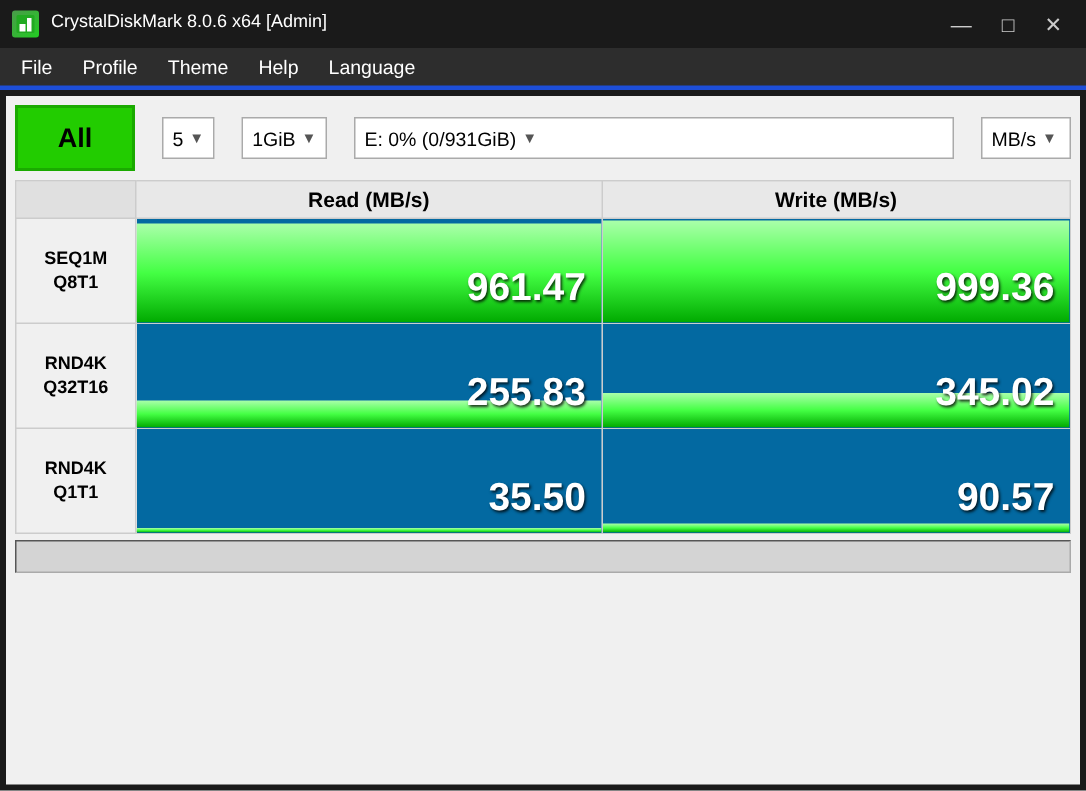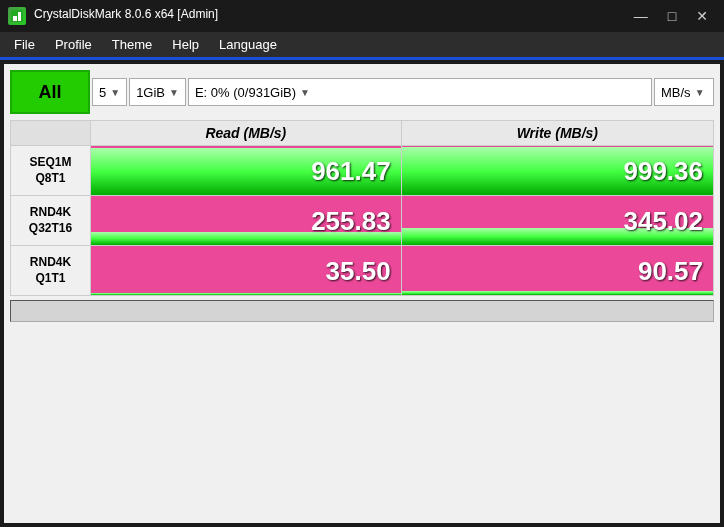--- a/index.html
+++ b/index.html
@@ -73,21 +73,21 @@
       background: #f0f0f0;
       margin: 4px;
       padding: 6px;
       height: calc(527px - 32px - 28px - 8px);
     }
 
     
     .controls-row {
       display: flex;
       align-items: center;
-      gap: 2px;
+      gap: 18px;
       margin-bottom: 6px;
     }
     .all-btn {
       background: #22cc00;
       color: #000000;
       font-weight: bold;
       font-size: 18px;
       border: 2px solid #1aaa00;
       width: 80px;
       height: 44px;
@@ -124,41 +124,40 @@
       width: 100%;
       border-collapse: collapse;
     }
     .bench-table th {
       background: #e8e8e8;
       font-size: 14px;
       font-weight: bold;
       padding: 4px 8px;
       text-align: center;
       border: 1px solid #cccccc;
-      font-style: italic;
     }
     .bench-table td {
       border: 1px solid #cccccc;
       padding: 0;
     }
 
     .row-label {
       background: #f0f0f0;
       text-align: center;
       font-size: 12px;
       font-weight: bold;
       padding: 4px 8px;
       width: 80px;
       vertical-align: middle;
       line-height: 1.3;
     }
     .bench-cell {
       position: relative;
-      height: 50px;
-      background: #ec4899;
+      height: 70px;
+      background: #0369a1;
       overflow: hidden;
     }
     .bench-bar {
       position: absolute;
       bottom: 0;
       left: 0;
       right: 0;
       background: linear-gradient(to top, #00aa00, #44ff44, #aaffaa);
     }
     .bench-value {

